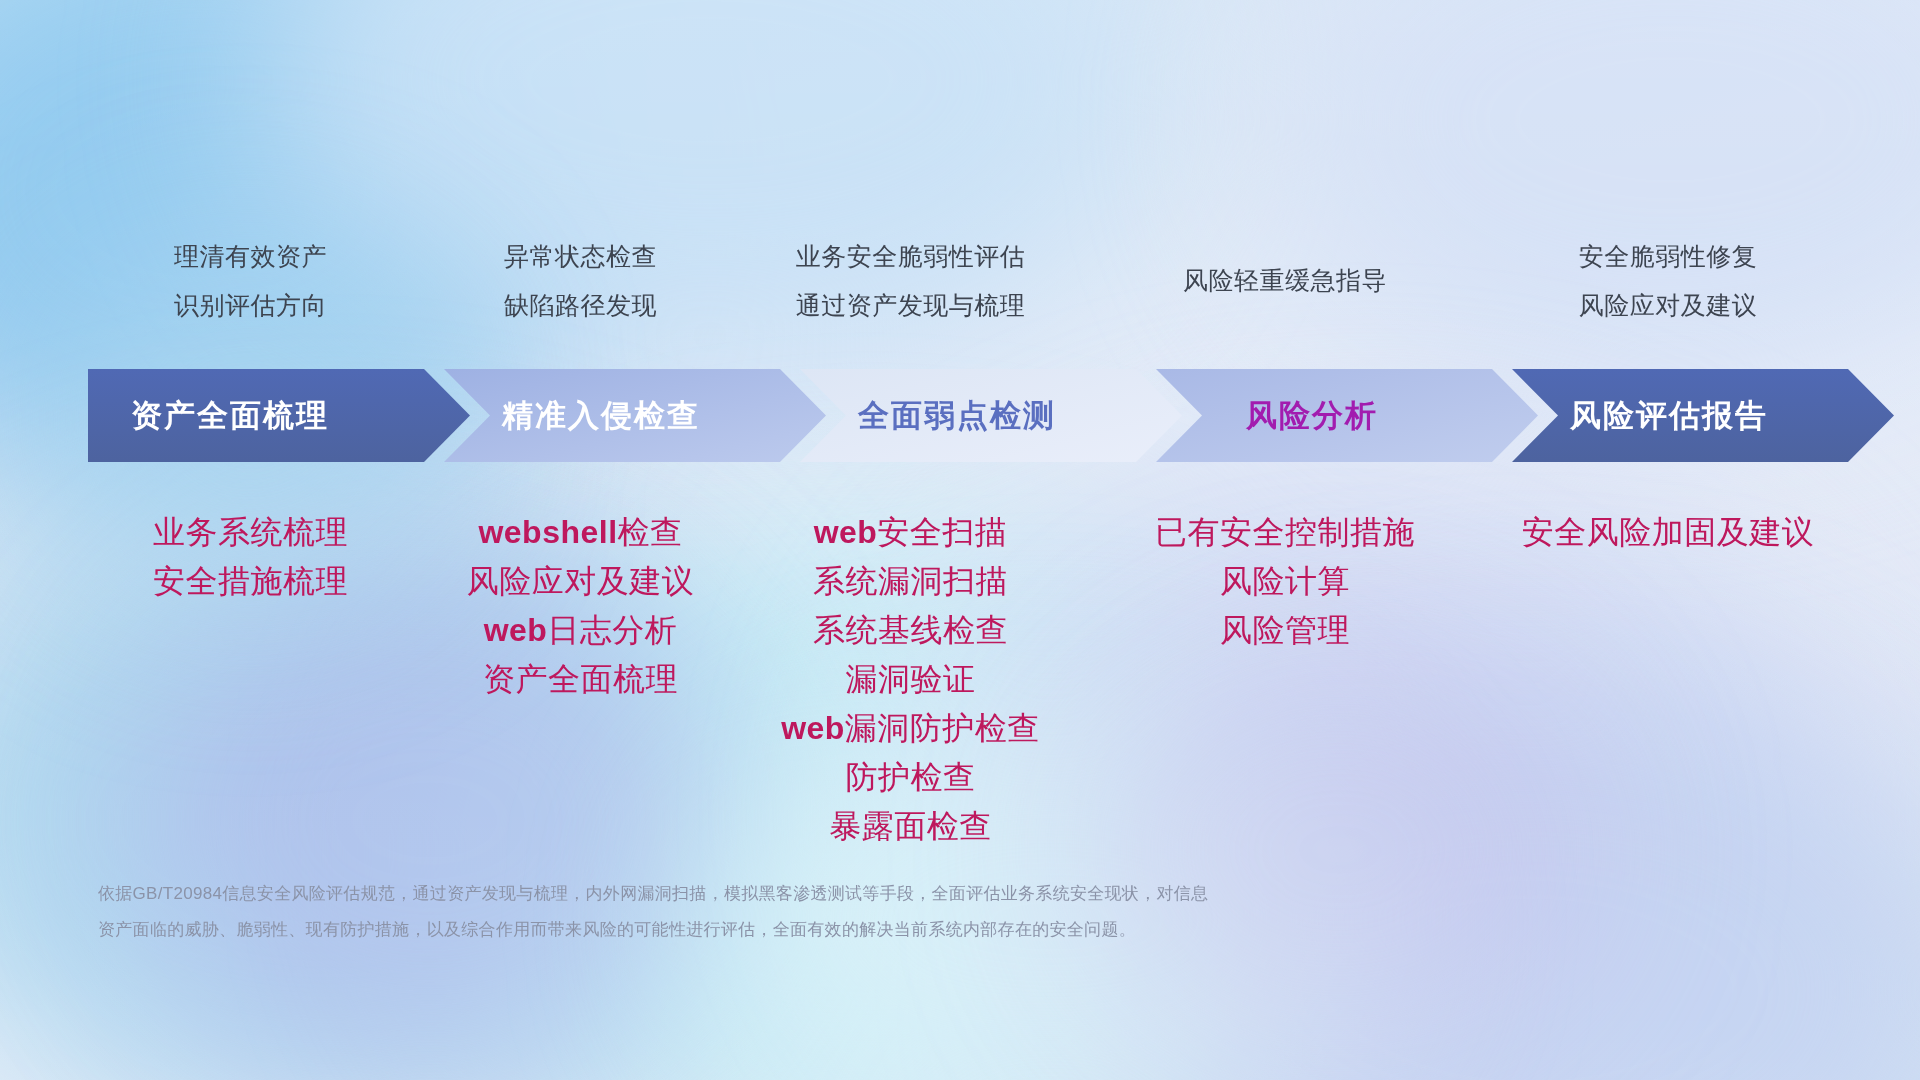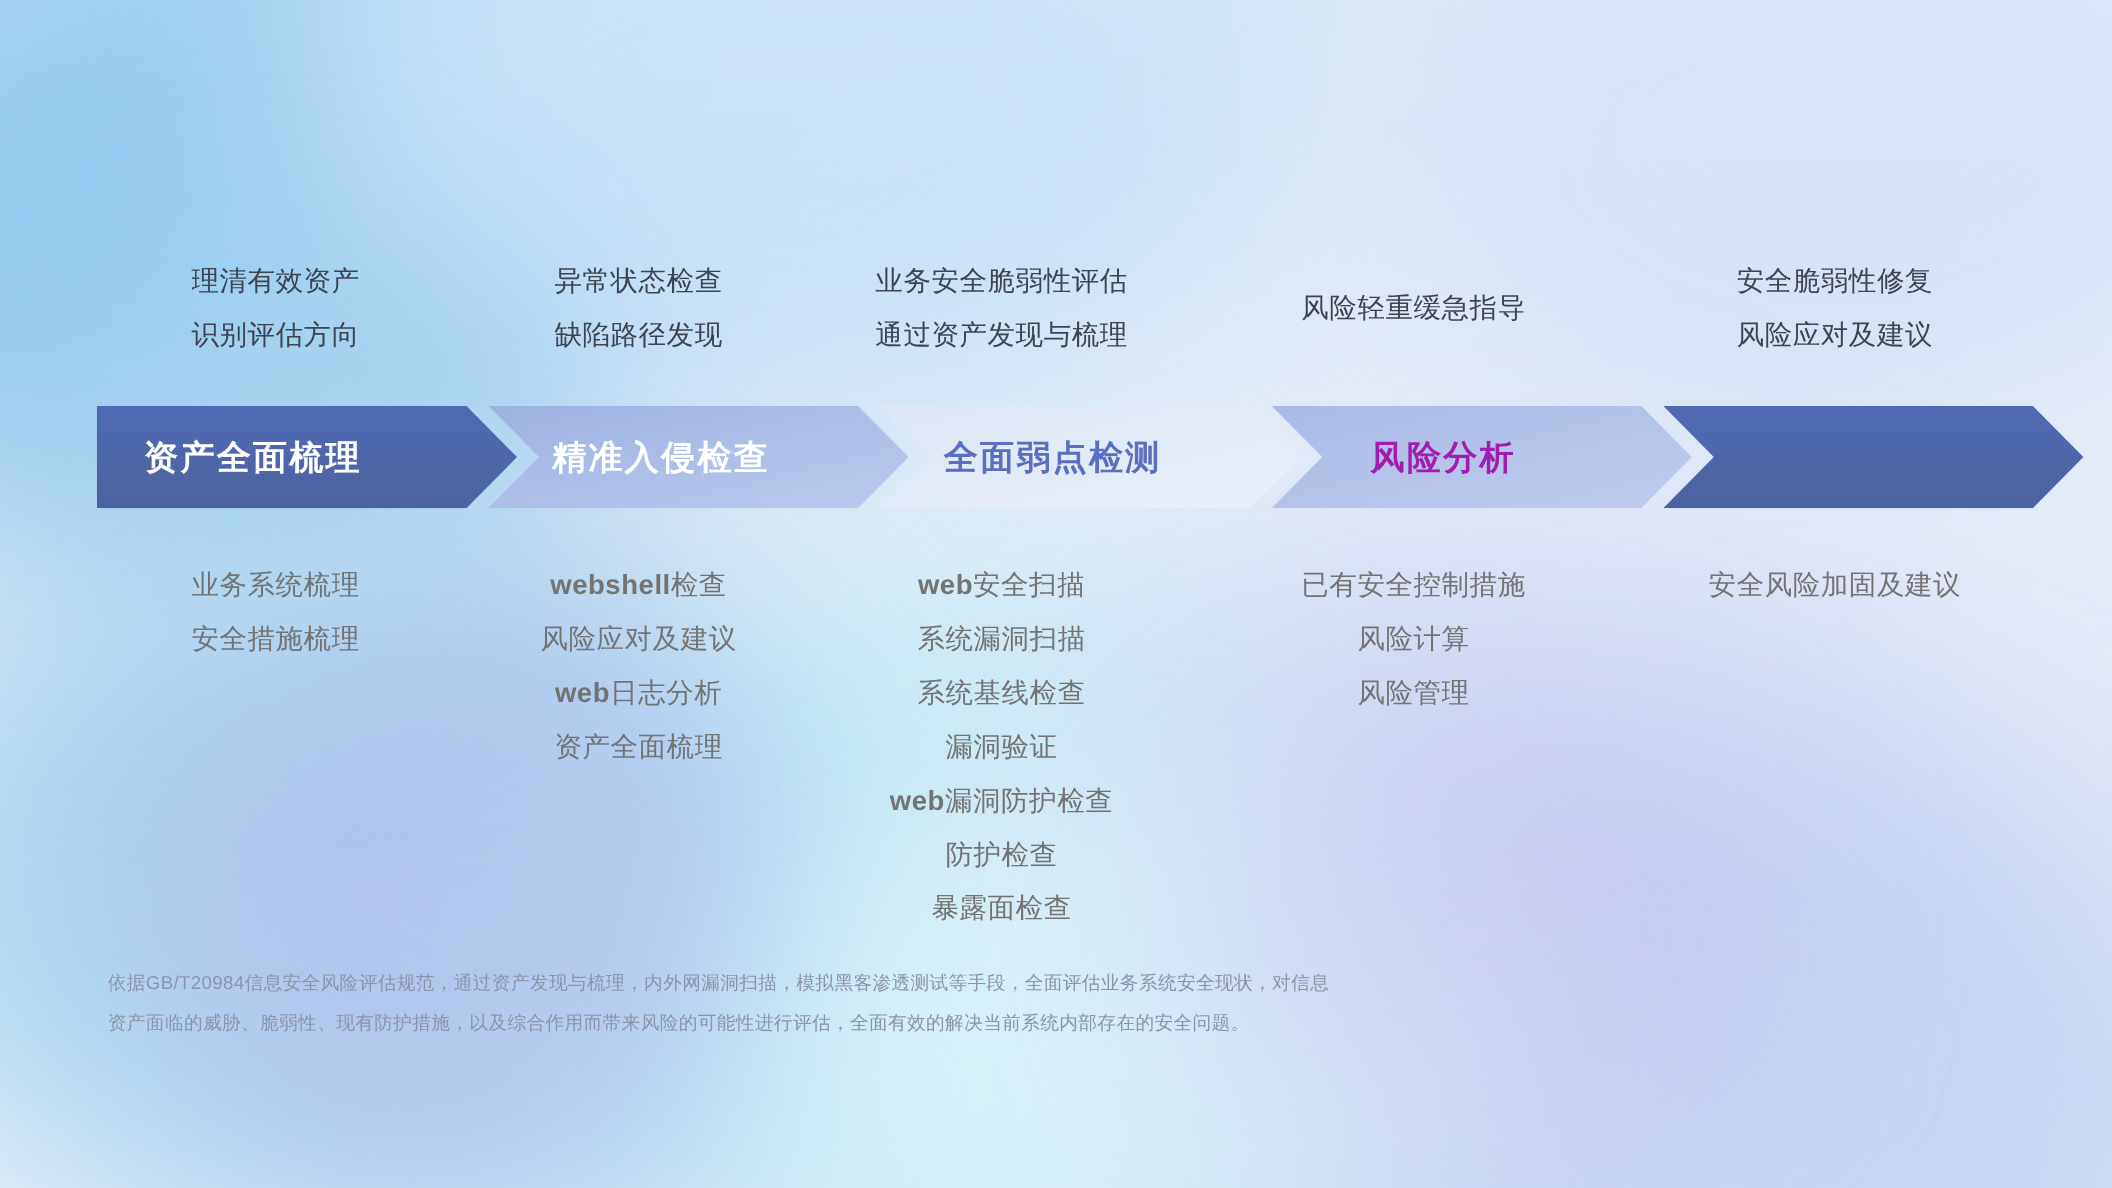--- a/index.html
+++ b/index.html
@@ -34,21 +34,21 @@
 
   
   .stage { position:absolute; inset:0; }
 
   .col-top, .col-bot {
     position:absolute;
     text-align:center;
     color:#3d4450;
   }
   .col-top { font-size:25px; line-height:49px; letter-spacing:.5px; }
-  .col-bot { font-size:25px; line-height:49px; letter-spacing:.5px; color:#737373; }
+  .col-bot { font-size:32px; line-height:49px; letter-spacing:.5px; color:#be185d; }
   .col-bot .en { font-weight:bold; }
 
   
   .band { position:absolute; left:88px; top:369px; width:1756px; height:93px; }
   .chev {
     position:absolute; top:0; height:93px;
     display:flex; align-items:center;
     color:#ffffff;
     font-size:31px; font-weight:bold; letter-spacing:2px;
   }
@@ -174,20 +174,21 @@
         <svg width="382" height="93" viewBox="0 0 382 93" preserveAspectRatio="none">
           <defs>
             <linearGradient id="g5" x1="0" y1="0" x2="0" y2="1">
               <stop offset="0%" stop-color="#5069b4"></stop>
                 <stop offset="100%" stop-color="#4d639f"></stop>
             </linearGradient>
           </defs>
           <path d="M0,0 L336,0 L382,46.5 L336,93 L0,93 L46,46.5 Z" fill="url(#g5)"></path>
         </svg>
       </div>
+      <span class="lbl" style="color:#ffffff; padding-left:58px;">风险评估报告</span>
     </div>
 
   </div>
 
   <div class="col-bot" style="left:88px; top:508px; width:325px;">
     <div><span>业务系统梳理</span></div>
     <div><span>安全措施梳理</span></div>
   </div>
 
   <div class="col-bot" style="left:418px; top:508px; width:325px;">

